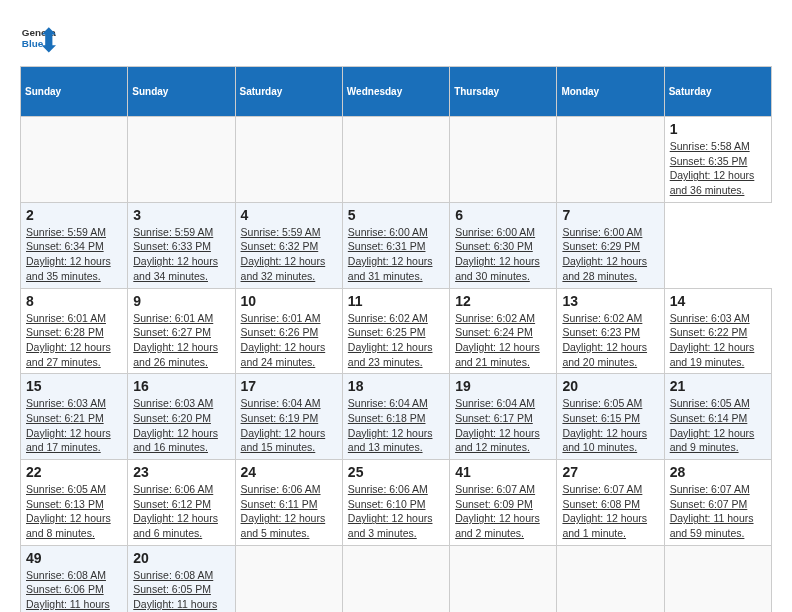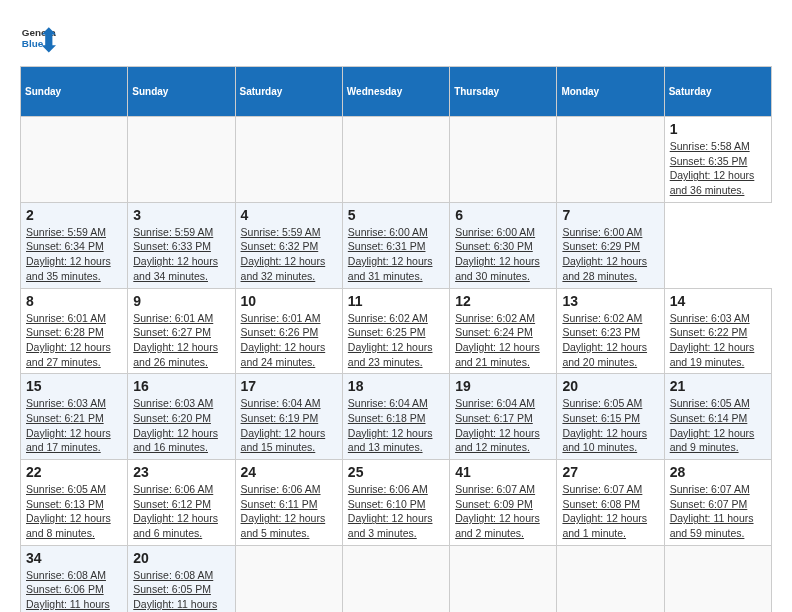--- a/index.html
+++ b/index.html
@@ -235,21 +235,21 @@
           <span class="day-num">27</span>
           <div class="day-detail">Sunrise: 6:07 AM<br>Sunset: 6:08 PM<br>Daylight: 12 hours and 1 minute.</div>
         </td>
         <td>
           <span class="day-num">28</span>
           <div class="day-detail">Sunrise: 6:07 AM<br>Sunset: 6:07 PM<br>Daylight: 11 hours and 59 minutes.</div>
         </td>
       </tr>
       <tr>
         <td>
-          <span class="day-num">34</span>
+          <span class="day-num">49</span>
           <div class="day-detail">Sunrise: 6:08 AM<br>Sunset: 6:06 PM<br>Daylight: 11 hours and 58 minutes.</div>
         </td>
         <td>
           <span class="day-num">20</span>
           <div class="day-detail">Sunrise: 6:08 AM<br>Sunset: 6:05 PM<br>Daylight: 11 hours and 56 minutes.</div>
         </td>
         <td class="empty-cell"></td>
         <td class="empty-cell"></td>
         <td class="empty-cell"></td>
         <td class="empty-cell"></td>

